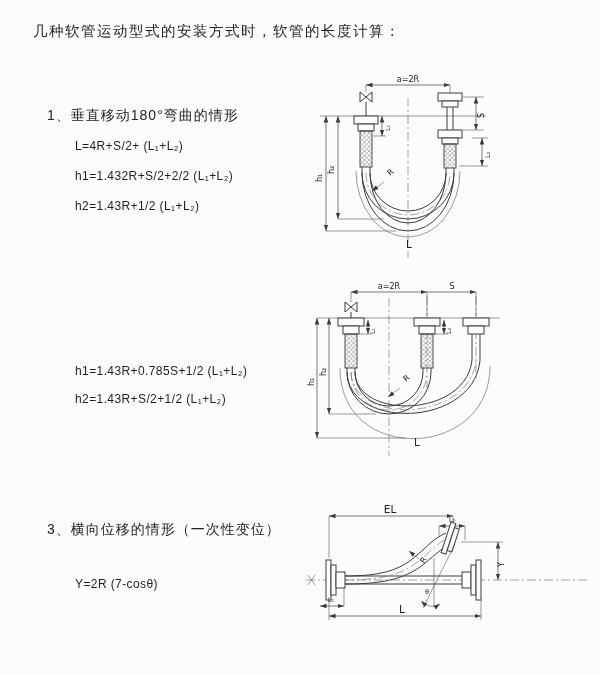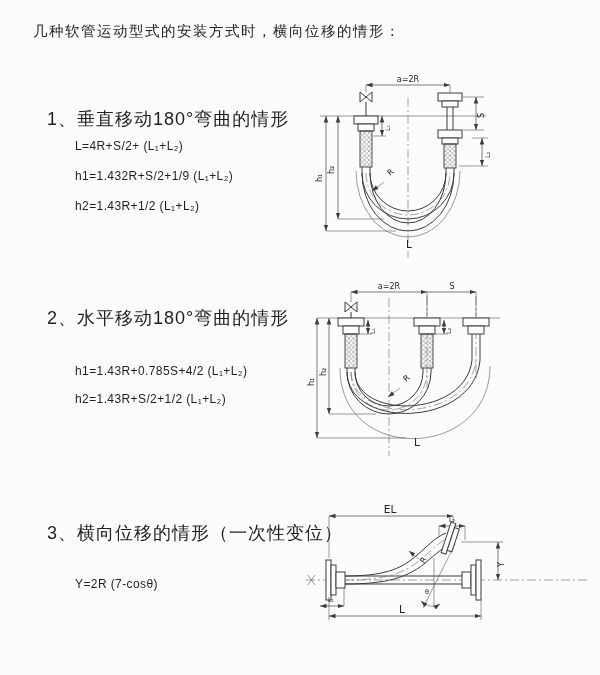--- a/index.html
+++ b/index.html
@@ -1,47 +1,46 @@
 <!DOCTYPE html>
 <html><head>
 <meta charset="utf-8">
 <style>
   html,body{margin:0;padding:0;background:#e8e8e8;}
   .page{position:relative;width:600px;height:675px;background:#fcfcfc;
         font-family:"Liberation Sans","DejaVu Sans",sans-serif;color:#1f1f1f;overflow:hidden;}
   .abs{position:absolute;white-space:nowrap;}
   .title{font-size:14.5px;letter-spacing:1.5px;}
-  .heading{font-size:18px;letter-spacing:1px;}
+  .heading{font-size:14px;letter-spacing:1px;}
   .formula{font-size:12px;letter-spacing:.4px;}
   svg{position:absolute;overflow:visible;}
   .dln{stroke:#3c3c3c;fill:none;stroke-width:1;}
   .dlf{stroke:#3c3c3c;fill:#fcfcfc;stroke-width:1;}
   .thin{stroke:#555;fill:none;stroke-width:.6;}
   .dim{stroke:#444;fill:none;stroke-width:.7;}
   .cl{stroke:#666;fill:none;stroke-width:.6;stroke-dasharray:9 3 2 3;}
   .braidbox{fill:url(#braid);stroke:#3c3c3c;stroke-width:.9;}
   svg text{font-family:"DejaVu Sans","Liberation Sans",sans-serif;fill:#222;}
   .lbl{font-size:8px;}
   .lbs{font-size:6.5px;}
   .lbL{font-size:10.5px;}
 </style>
 </head>
 <body>
 
 <div class="page">
 
-  <div class="abs title" style="left:33px;top:22px">几种软管运动型式的安装方式时，横向位移的情形：</div>
+  <div class="abs title" style="left:33px;top:22px">几种软管运动型式的安装方式时，软管的长度计算：</div>
 
   <div class="abs heading" style="left:47px;top:107px">1、垂直移动180°弯曲的情形</div>
   <div class="abs formula" style="left:75px;top:139px">L=4R+S/2+ (L₁+L₂)</div>
-  <div class="abs formula" style="left:75px;top:169px">h1=1.432R+S/2+1/9 (L₁+L₂)</div>
+  <div class="abs formula" style="left:75px;top:169px">h1=1.432R+S/2+2/2 (L₁+L₂)</div>
   <div class="abs formula" style="left:75px;top:199px">h2=1.43R+1/2 (L₁+L₂)</div>
 
-  <div class="abs heading" style="left:47px;top:306px">2、水平移动180°弯曲的情形</div>
-  <div class="abs formula" style="left:75px;top:364px">h1=1.43R+0.785S+4/2 (L₁+L₂)</div>
+  <div class="abs formula" style="left:75px;top:364px">h1=1.43R+0.785S+1/2 (L₁+L₂)</div>
   <div class="abs formula" style="left:75px;top:392px">h2=1.43R+S/2+1/2 (L₁+L₂)</div>
 
   <div class="abs heading" style="left:47px;top:521px">3、横向位移的情形（一次性变位）</div>
   <div class="abs formula" style="left:75px;top:577px">Y=2R (7-cosθ)</div>
 
   <svg style="left:306px;top:70px" width="284" height="198" viewBox="0 0 284 198">
     <defs>
       <marker id="arr" markerWidth="8" markerHeight="6" refX="6.5" refY="3" orient="auto-start-reverse" markerUnits="userSpaceOnUse">
         <path d="M0,0.7 L6.5,3 L0,5.3 z" fill="#3c3c3c"></path>
       </marker>

